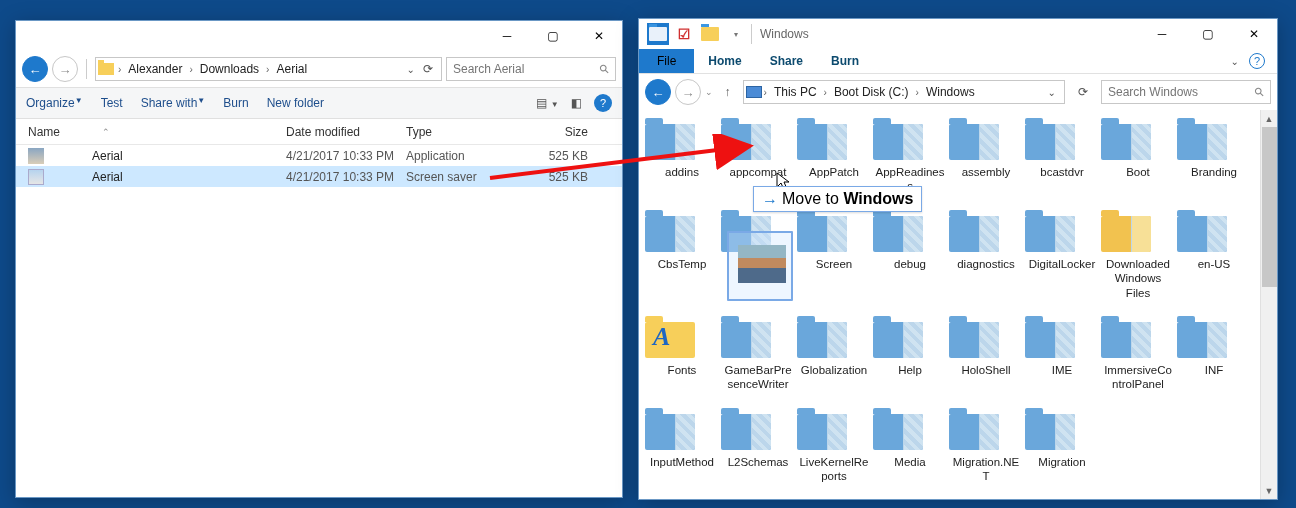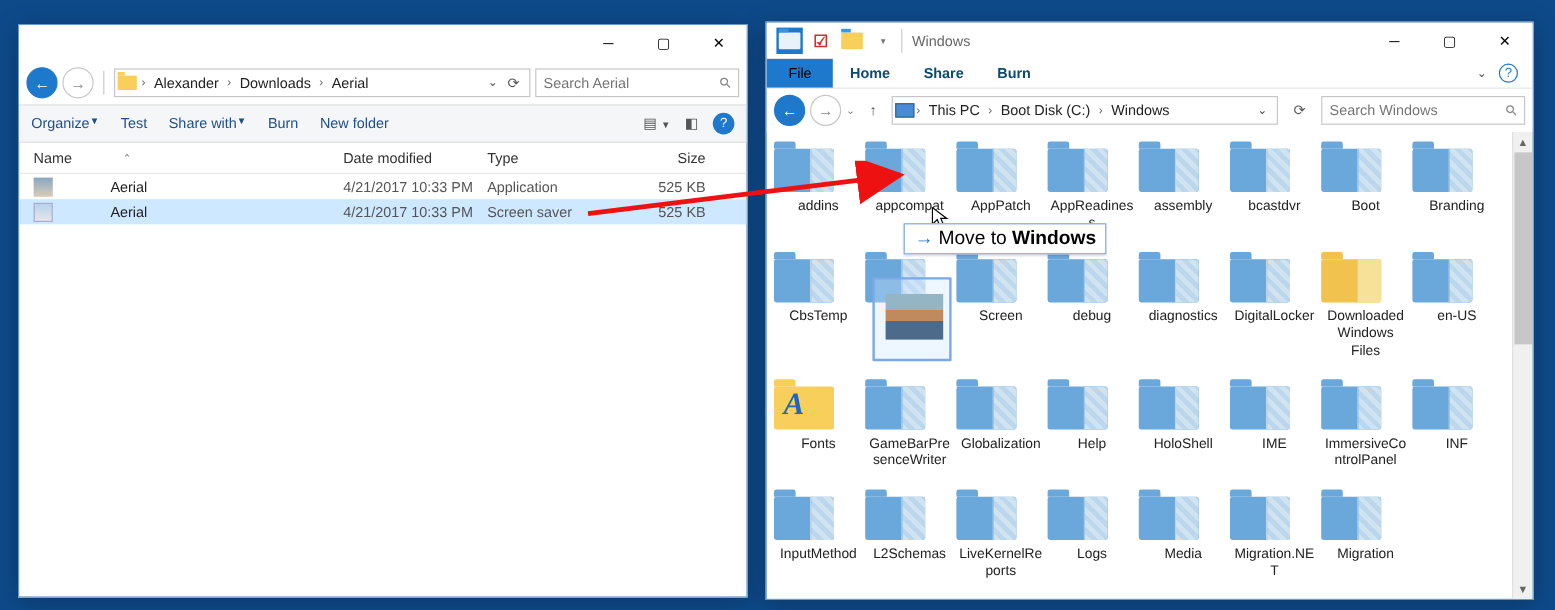--- a/index.html
+++ b/index.html
@@ -577,27 +577,20 @@
             <div class="back"></div>
             <div class="front"></div>
           </div>
           <div class="lbl">LiveKernelReports</div>
         </div>
         <div class="item-cell">
           <div class="folder-thumb">
             <div class="back"></div>
             <div class="front"></div>
           </div>
-          <div class="lbl">Logs</div>
-        </div>
-        <div class="item-cell">
-          <div class="folder-thumb">
-            <div class="back"></div>
-            <div class="front"></div>
-          </div>
           <div class="lbl">Media</div>
         </div>
         <div class="item-cell">
           <div class="folder-thumb">
             <div class="back"></div>
             <div class="front"></div>
           </div>
           <div class="lbl">Migration.NET</div>
         </div>
         <div class="item-cell">

